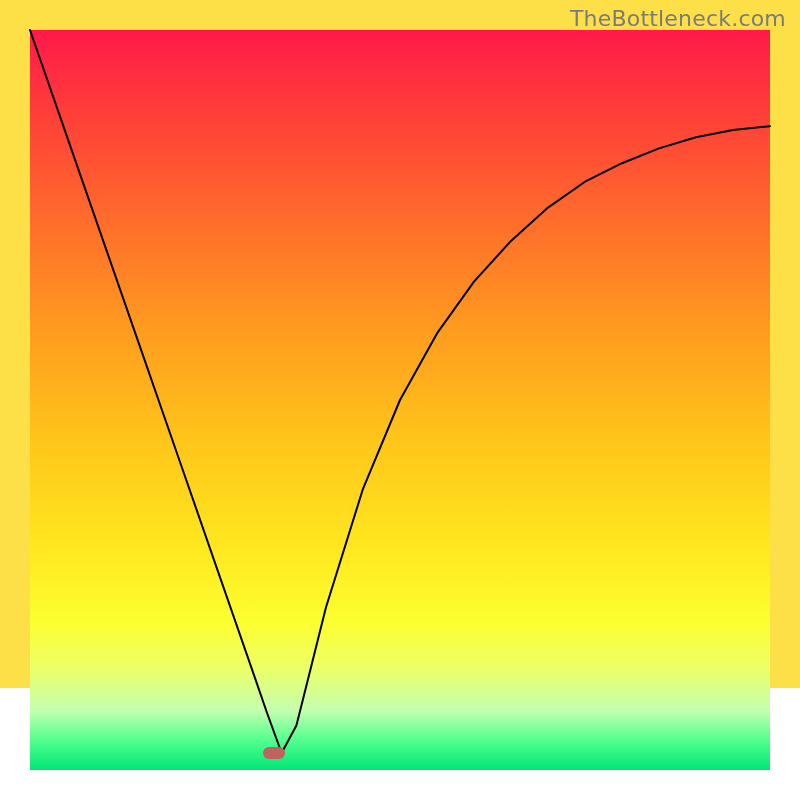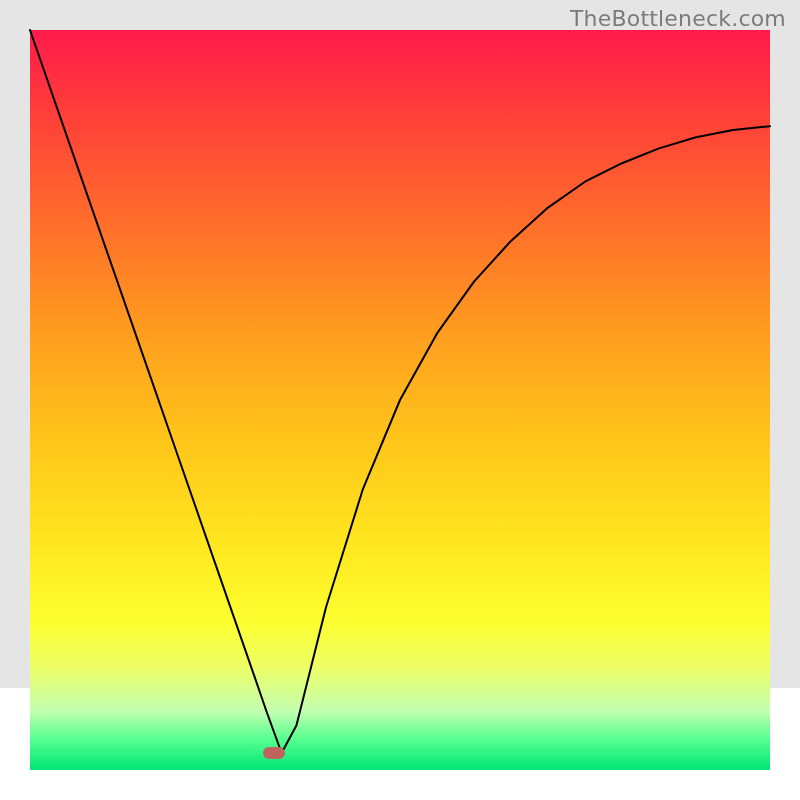--- a/index.html
+++ b/index.html
@@ -2,21 +2,21 @@
 <html><head>
 <meta charset="utf-8">
 <style>
   * { margin: 0; padding: 0; box-sizing: border-box; }
   html, body { width: 800px; height: 800px; overflow: hidden; }
   body { font-family: "DejaVu Sans", Arial, Helvetica, sans-serif; }
   .stage {
     position: relative;
     width: 800px;
     height: 688px;
-    background: #e5e5e5;
+    background: #fde047;
   }
   .plot {
     position: absolute;
     left: 30px;
     top: 30px;
     width: 740px;
     height: 740px;
     background: linear-gradient(
       to bottom,
       #ff1a4b 0%,

